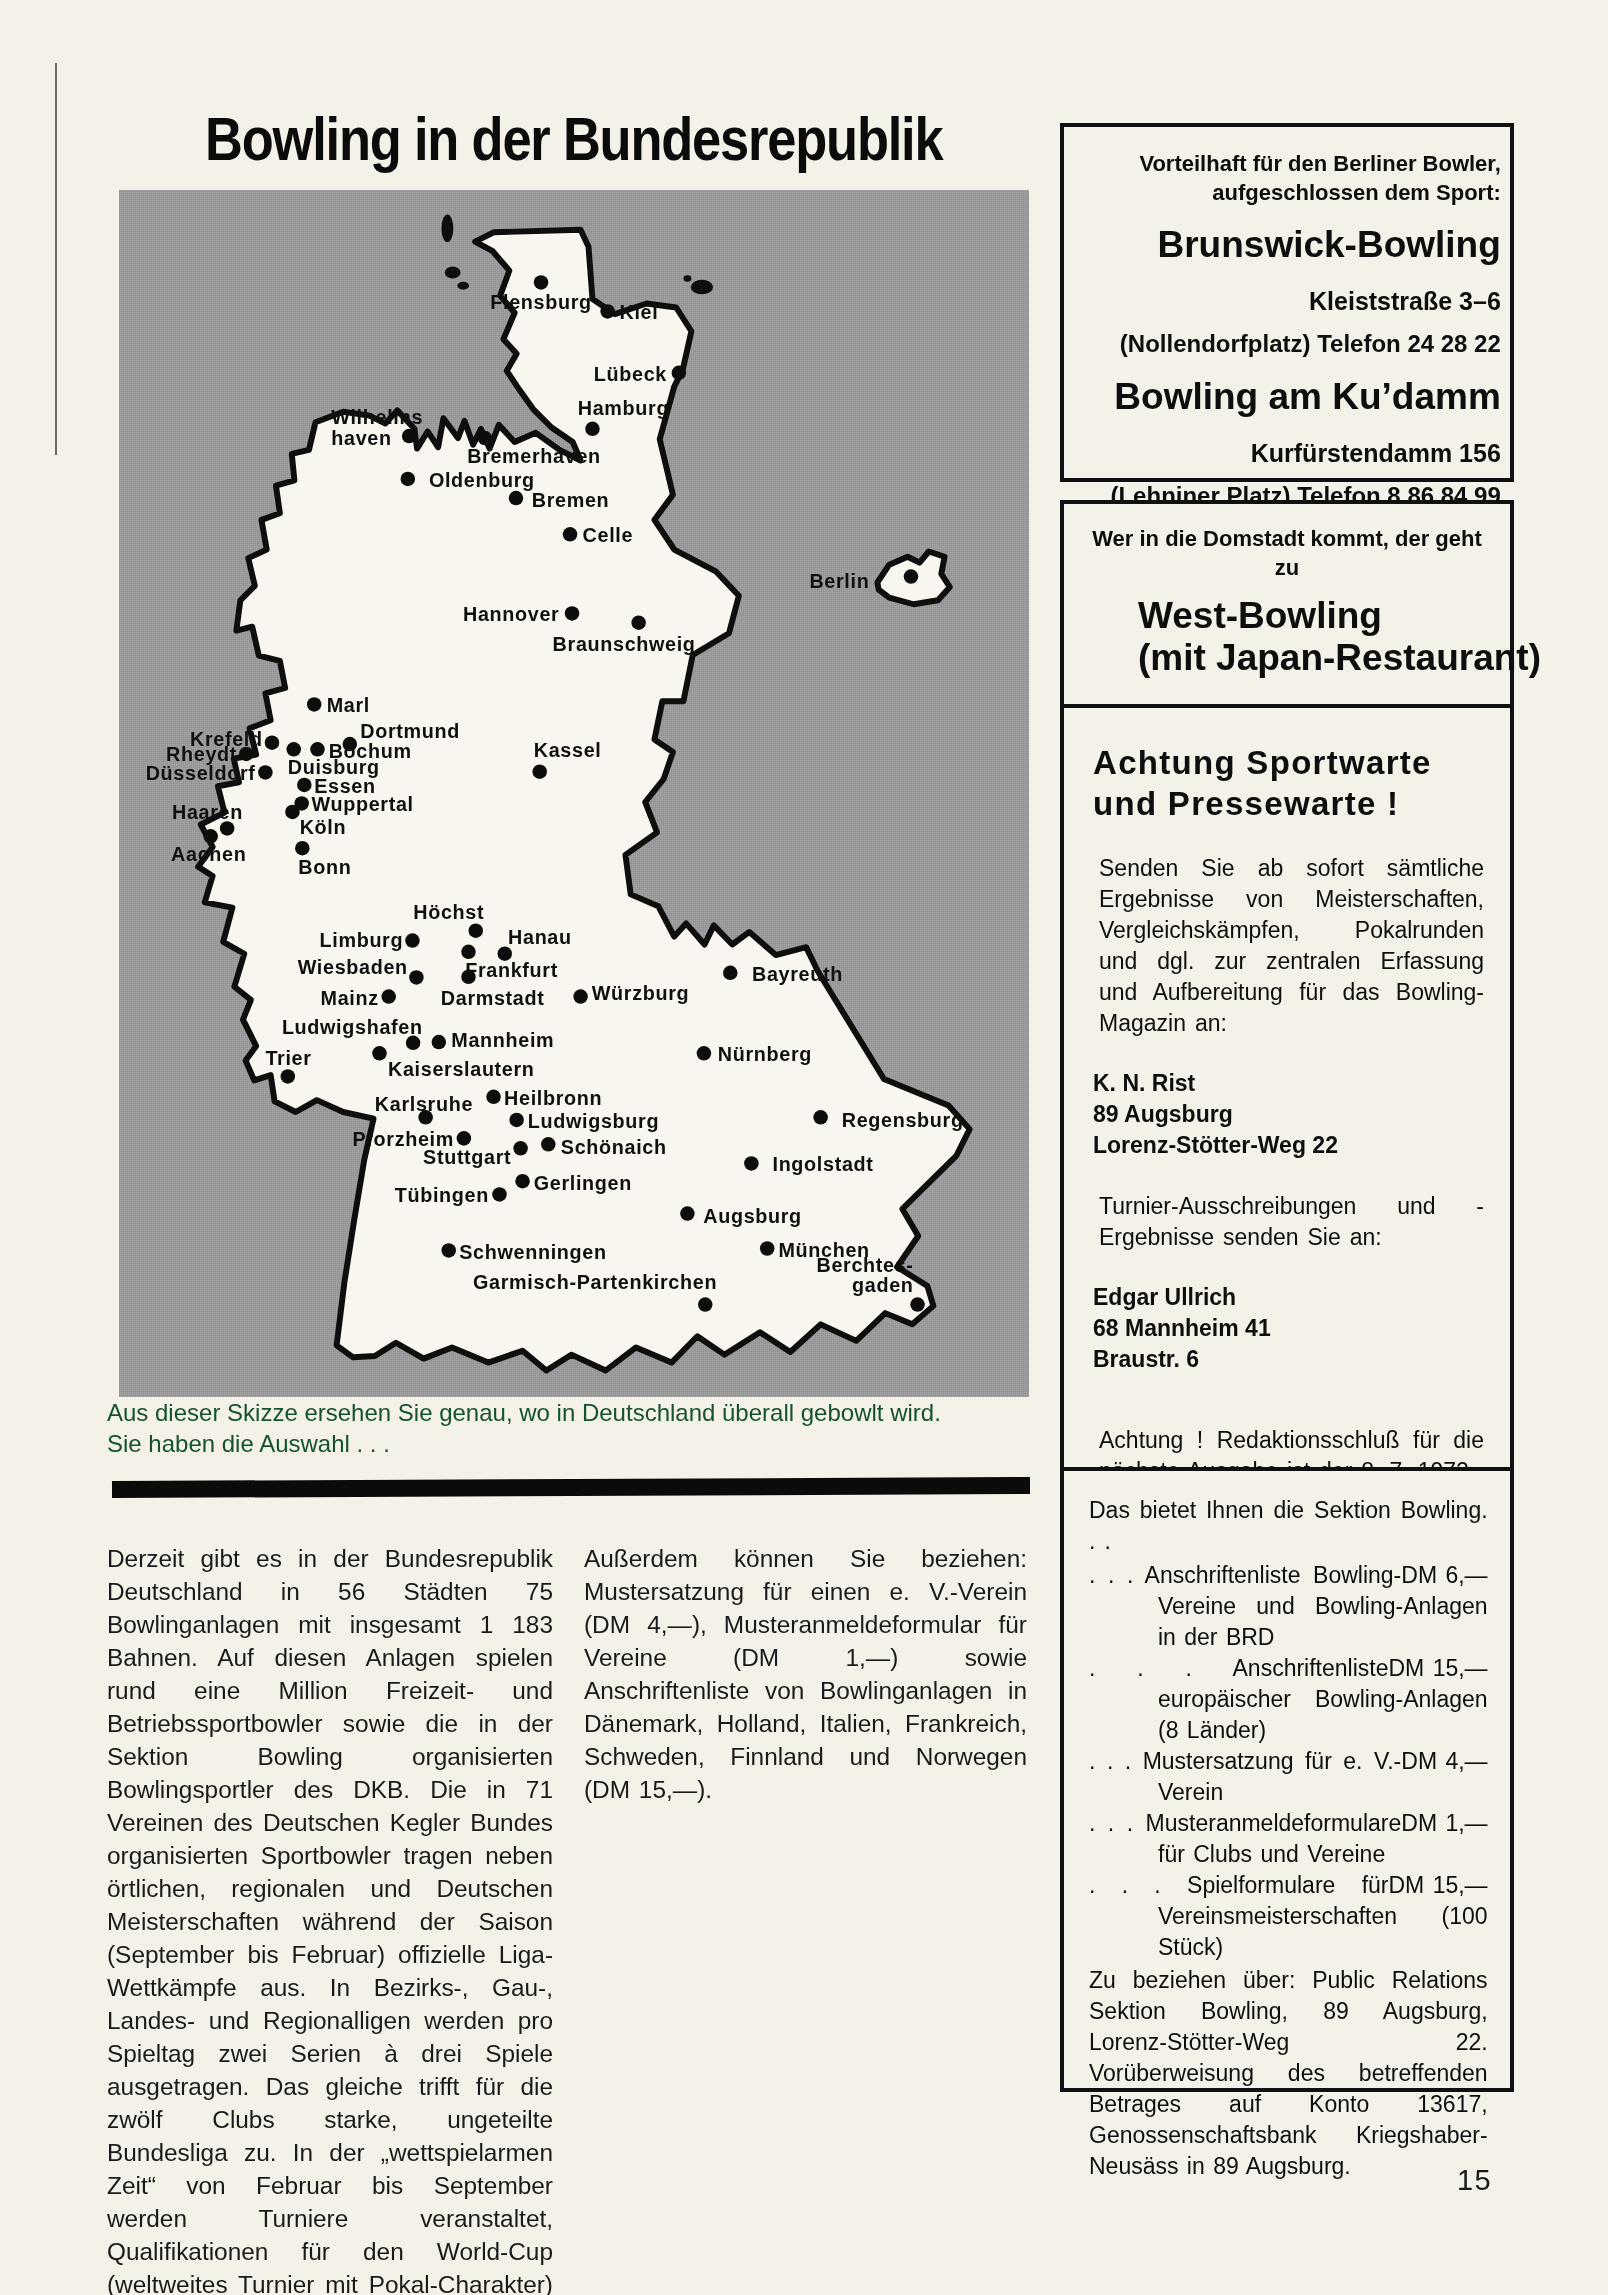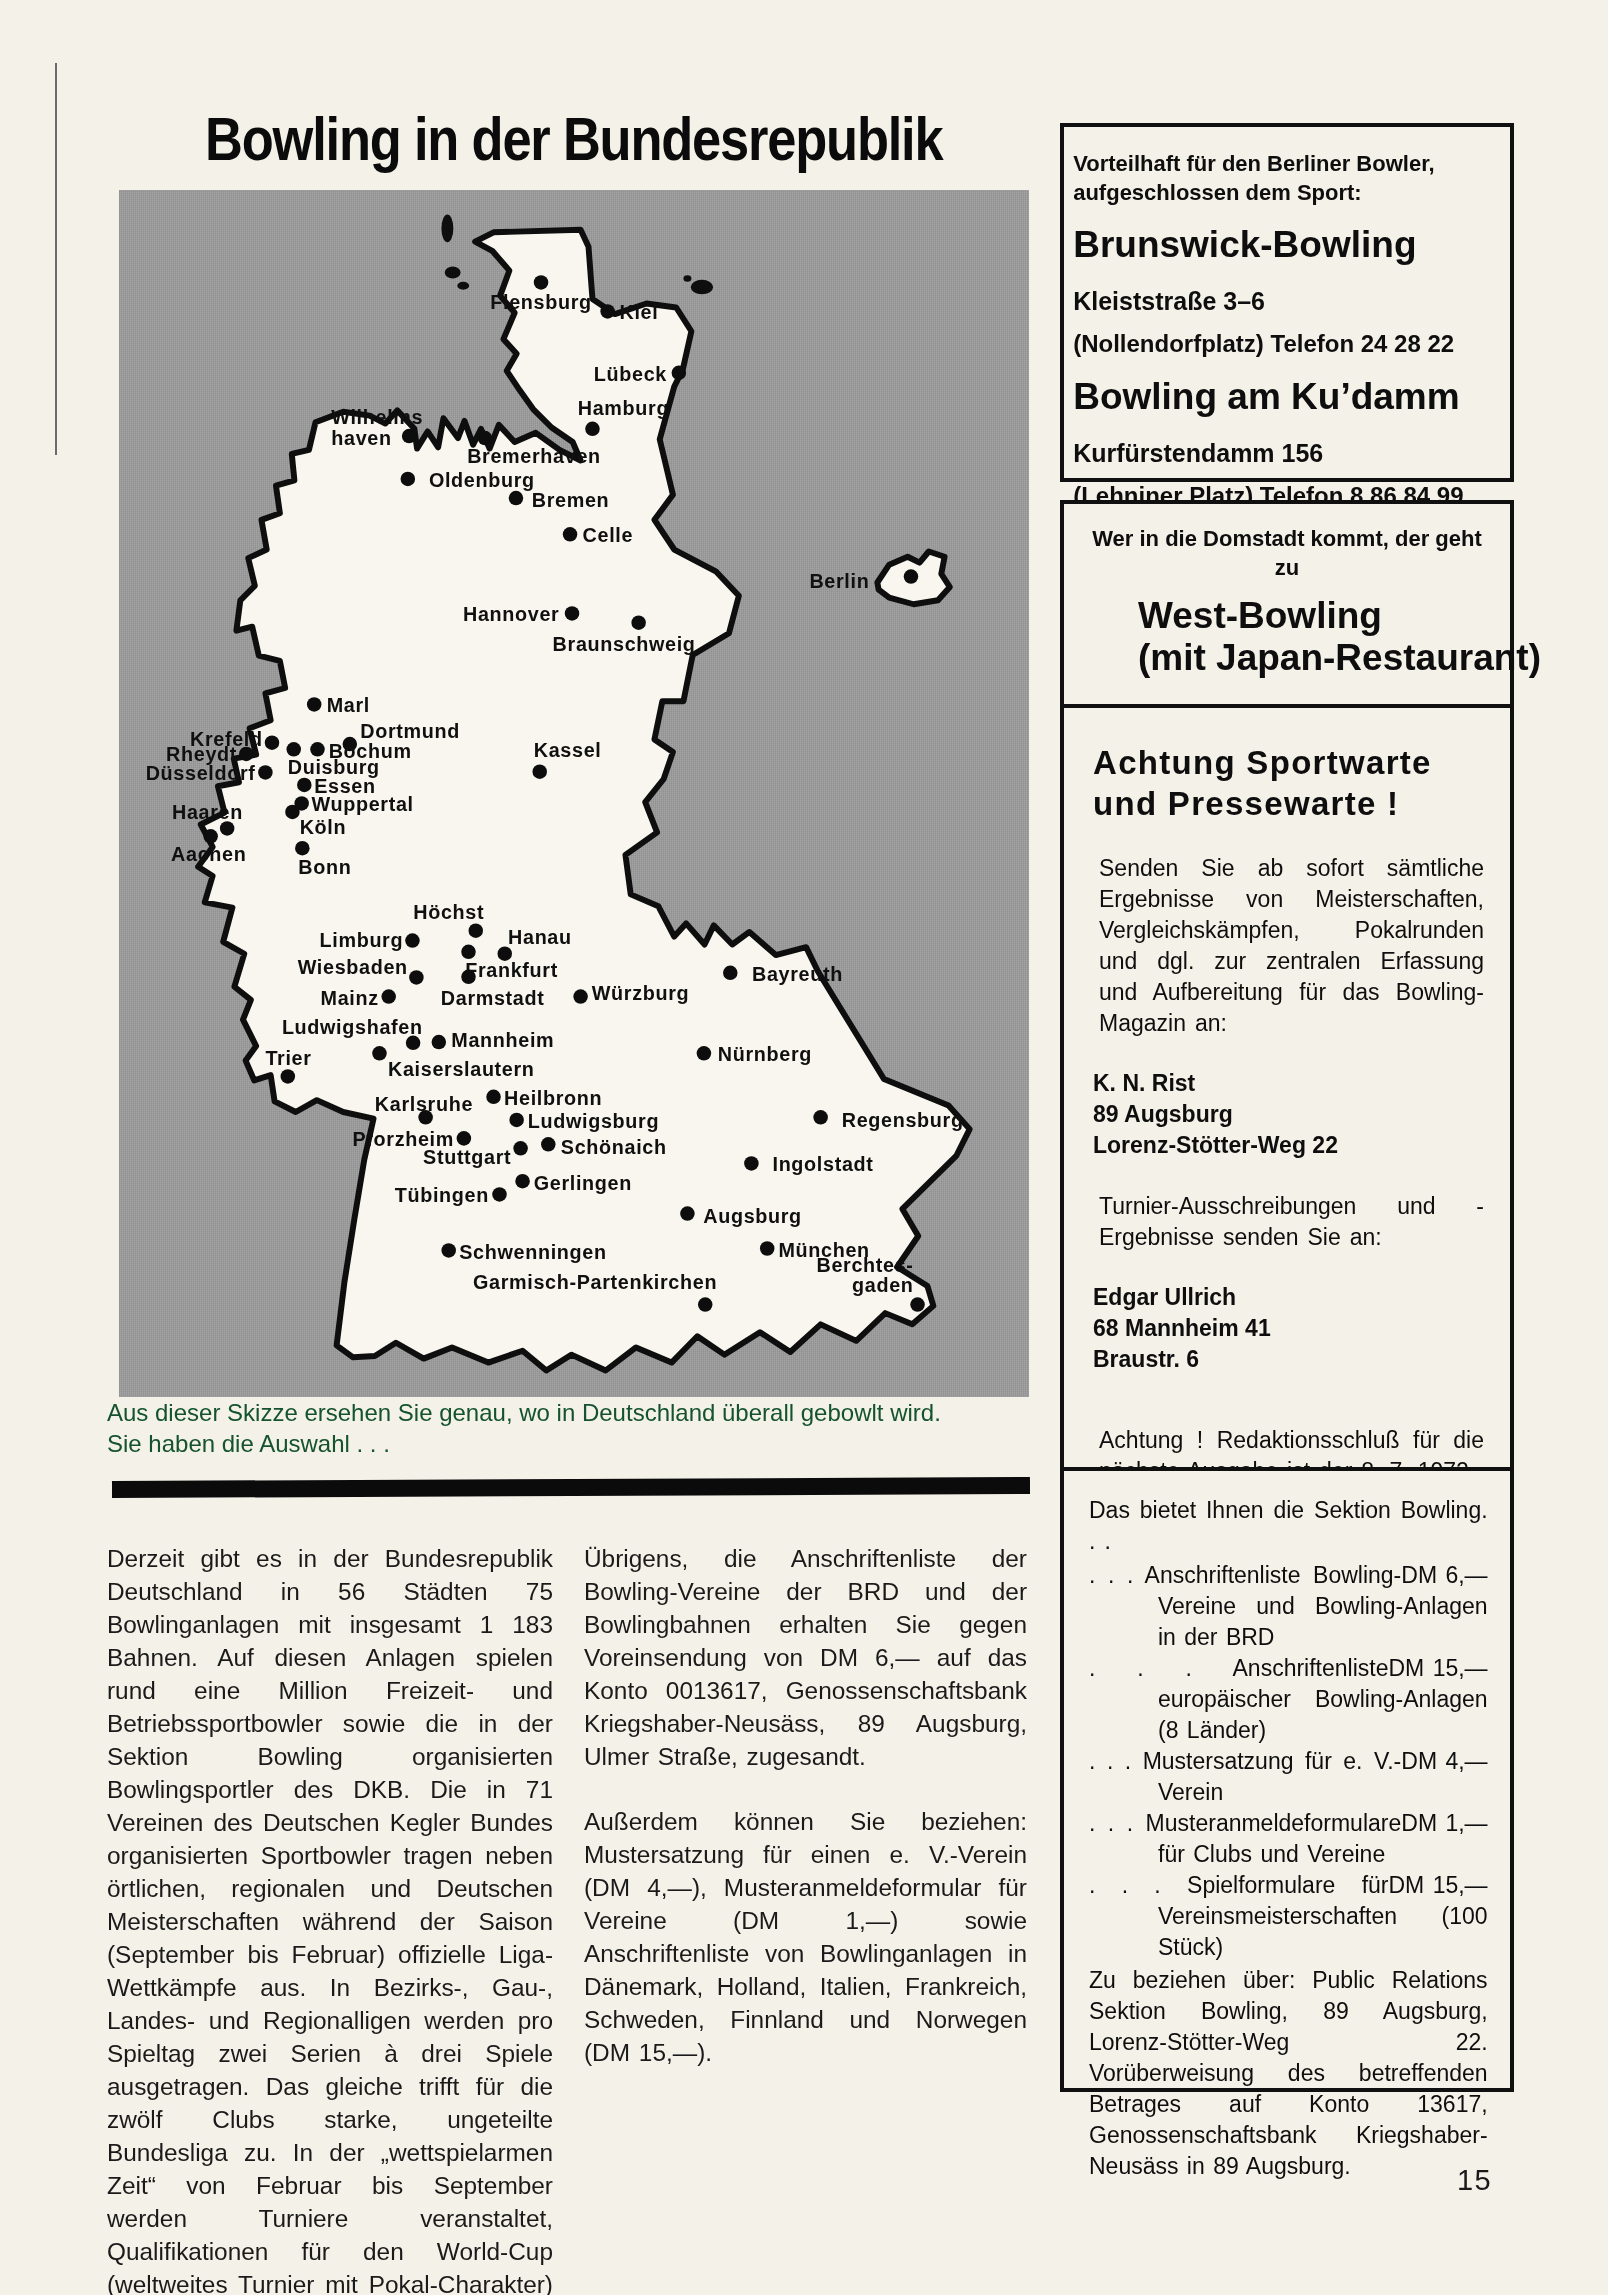--- a/index.html
+++ b/index.html
@@ -42,21 +42,21 @@
   .black-rule{left:112px;top:1479px;width:918px;height:16.5px;background:#0b0b0b;transform:rotate(-.25deg);}
 
   
   .col{font-size:24.4px;line-height:33px;text-align:justify;word-spacing:2px;color:#1a1a1a;}
   .col p{margin:0 0 32px 0;}
   .col-left{left:107px;top:1542px;width:446px;}
   .col-mid{left:584px;top:1542px;width:443px;}
 
   
   .adbox{left:1060px;width:454px;border:4.6px solid #101010;background:#f4f1e8;box-sizing:border-box;color:#0e0e0e;}
-  .box1{top:123px;height:359px;text-align:left;padding:22.4px 9.2px 0 9.2px;}
+  .box1{top:123px;height:359px;text-align:right;padding:22.4px 9.2px 0 9.2px;}
   .box2{top:500px;height:228px;padding:20px 13px 0 13px;}
   .box3{top:704px;height:825px;padding:34px 26px 10px 29px;}
   .box4{top:1467px;height:625px;padding:24px 22.4px 0 25px;}
 
   .ad-small{font-size:22px;font-weight:700;line-height:29px;}
   .ad-huge{font-size:37px;font-weight:700;letter-spacing:0px;line-height:41px;margin-top:17px;white-space:nowrap;}
   .ad-med{font-size:25px;font-weight:700;line-height:32px;margin-top:20px;}
   .ad-tel{font-size:24px;font-weight:700;line-height:30px;margin-top:12px;}
   .box2 .center{text-align:center;}
   .box2 .indent{padding-left:61px;}
@@ -239,21 +239,20 @@
   <div>Sie haben die Auswahl . . .</div>
 </div>
 
 <div class="abs black-rule"></div>
 
 <div class="abs col col-left">
   <p>Derzeit gibt es in der Bundesrepublik Deutschland in 56 Städten 75 Bowlinganlagen mit insgesamt 1 183 Bahnen. Auf diesen Anlagen spielen rund eine Million Freizeit- und Betriebssportbowler sowie die in der Sektion Bowling organisierten Bowlingsportler des DKB. Die in 71 Vereinen des Deutschen Kegler Bundes organisierten Sportbowler tragen neben örtlichen, regionalen und Deutschen Meisterschaften während der Saison (September bis Februar) offizielle Liga-Wettkämpfe aus. In Bezirks-, Gau-, Landes- und Regionalligen werden pro Spieltag zwei Serien à drei Spiele ausgetragen. Das gleiche trifft für die zwölf Clubs starke, ungeteilte Bundesliga zu. In der „wettspielarmen Zeit“ von Februar bis September werden Turniere veranstaltet, Qualifikationen für den World-Cup (weltweites Turnier mit Pokal-Charakter) durchgeführt.</p>
 </div>
 
 <div class="abs col col-mid">
-  <p>Übrigens, die Anschriftenliste der Bowling-Vereine der BRD und der Bowlingbahnen erhalten Sie gegen Voreinsendung von DM 6,— auf das Konto 0013617, Genossenschaftsbank Kriegshaber-Neusäss, 89 Augsburg, Ulmer Straße, zugesandt.</p>
   <p>Außerdem können Sie beziehen: Mustersatzung für einen e. V.-Verein (DM 4,—), Musteranmeldeformular für Vereine (DM 1,—) sowie Anschriftenliste von Bowlinganlagen in Dänemark, Holland, Italien, Frankreich, Schweden, Finnland und Norwegen (DM 15,—).</p>
 </div>
 
 <div class="abs adbox box1">
   <div class="ad-small">Vorteilhaft für den Berliner Bowler,</div>
   <div class="ad-small">aufgeschlossen dem Sport:</div>
   <div class="ad-huge">Brunswick-Bowling</div>
   <div class="ad-med">Kleiststraße 3–6</div>
   <div class="ad-tel">(Nollendorfplatz)  Telefon 24 28 22</div>
   <div class="ad-huge">Bowling am Ku’damm</div>

